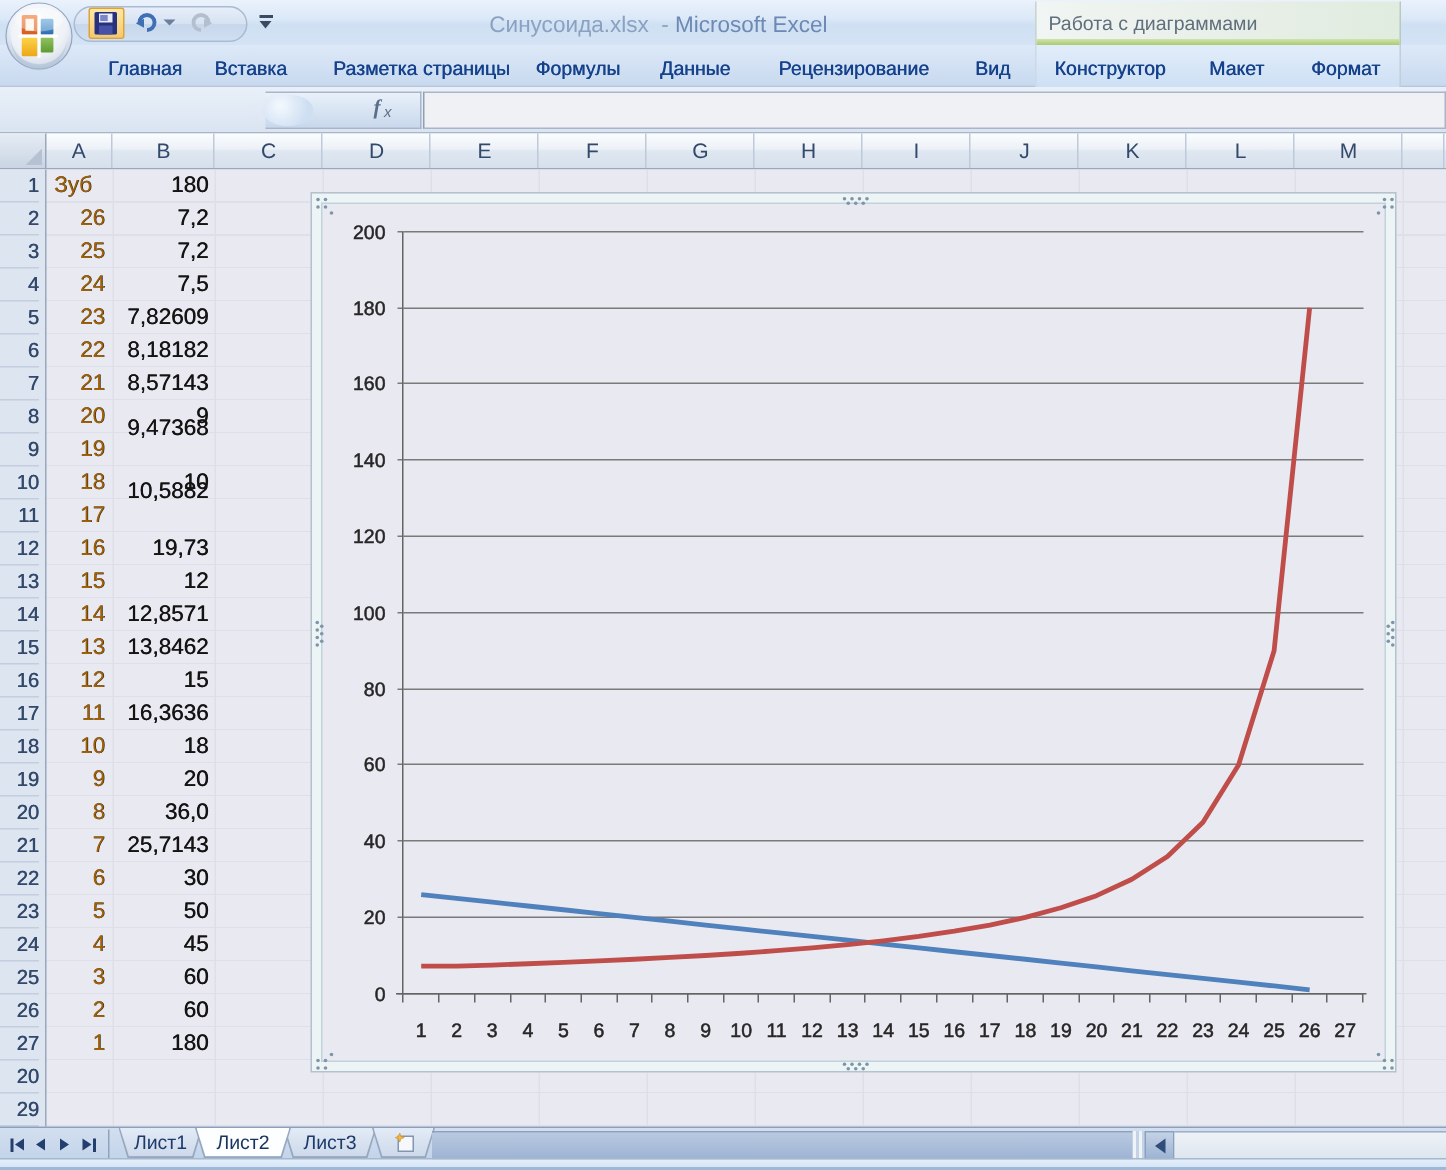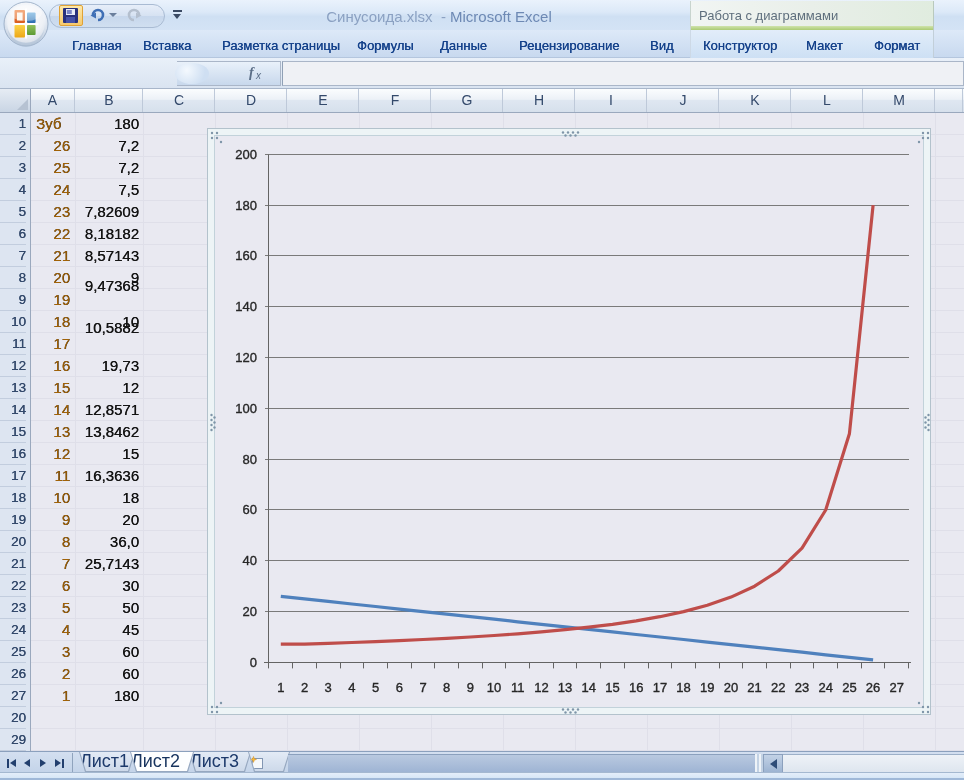--- a/index.html
+++ b/index.html
@@ -79,21 +79,21 @@
 .nav { position:absolute; top:7px; }
 .tri-l { width:0; height:0; border-top:4.5px solid transparent; border-bottom:4.5px solid transparent; border-right:6px solid #223f6e; }
 .tri-r { width:0; height:0; border-top:4.5px solid transparent; border-bottom:4.5px solid transparent; border-left:6px solid #223f6e; }
 .bar { position:absolute; top:0; width:2px; height:9px; background:#223f6e; }
 #navsep { position:absolute; left:72px; top:1px; width:1px; height:19px; background:#8fa3bd; }
 .stab { position:absolute; top:0; height:20px; }
 .stab .bg { position:absolute; left:0; top:0; width:100%; height:100%; background:#96a8c0;
   clip-path:polygon(0 0,100% 0,calc(100% - 6px) 100%,6px 100%); }
 .stab .fg { position:absolute; left:1px; top:0; right:1px; bottom:1px;
   background:linear-gradient(#e3ebf6,#cdd9ea); clip-path:polygon(0 0,100% 0,calc(100% - 6px) 100%,6px 100%);
-  line-height:19px; font-size:18px; color:#1d3a6b; }
+  text-align:center; line-height:19px; font-size:13px; color:#1d3a6b; }
 .stab.active .fg { background:#fdfeff; font-weight:normal; color:#17335e; }
 #tabfiller { position:absolute; left:288px; top:2px; width:467px; height:19px;
   background:linear-gradient(#b9c9e0,#9db3d3); border-top:1px solid #8ba0bd; }
 #splitter { position:absolute; left:755px; top:2px; width:8px; height:19px;
   background:repeating-linear-gradient(90deg,#eef3f8 0 2px,#c3d2e4 2px 4px); }
 #hleft { position:absolute; left:763px; top:2px; width:20px; height:19px;
   background:linear-gradient(#c3d2e6,#9db4d2); border:1px solid #8ba0bd; }
 #hleft .ar { position:absolute; left:6px; top:4px; width:0; height:0;
   border-top:5px solid transparent; border-bottom:5px solid transparent; border-right:7px solid #2f4d78; }
 #htrack { position:absolute; left:783px; top:2px; width:181px; height:19px;

